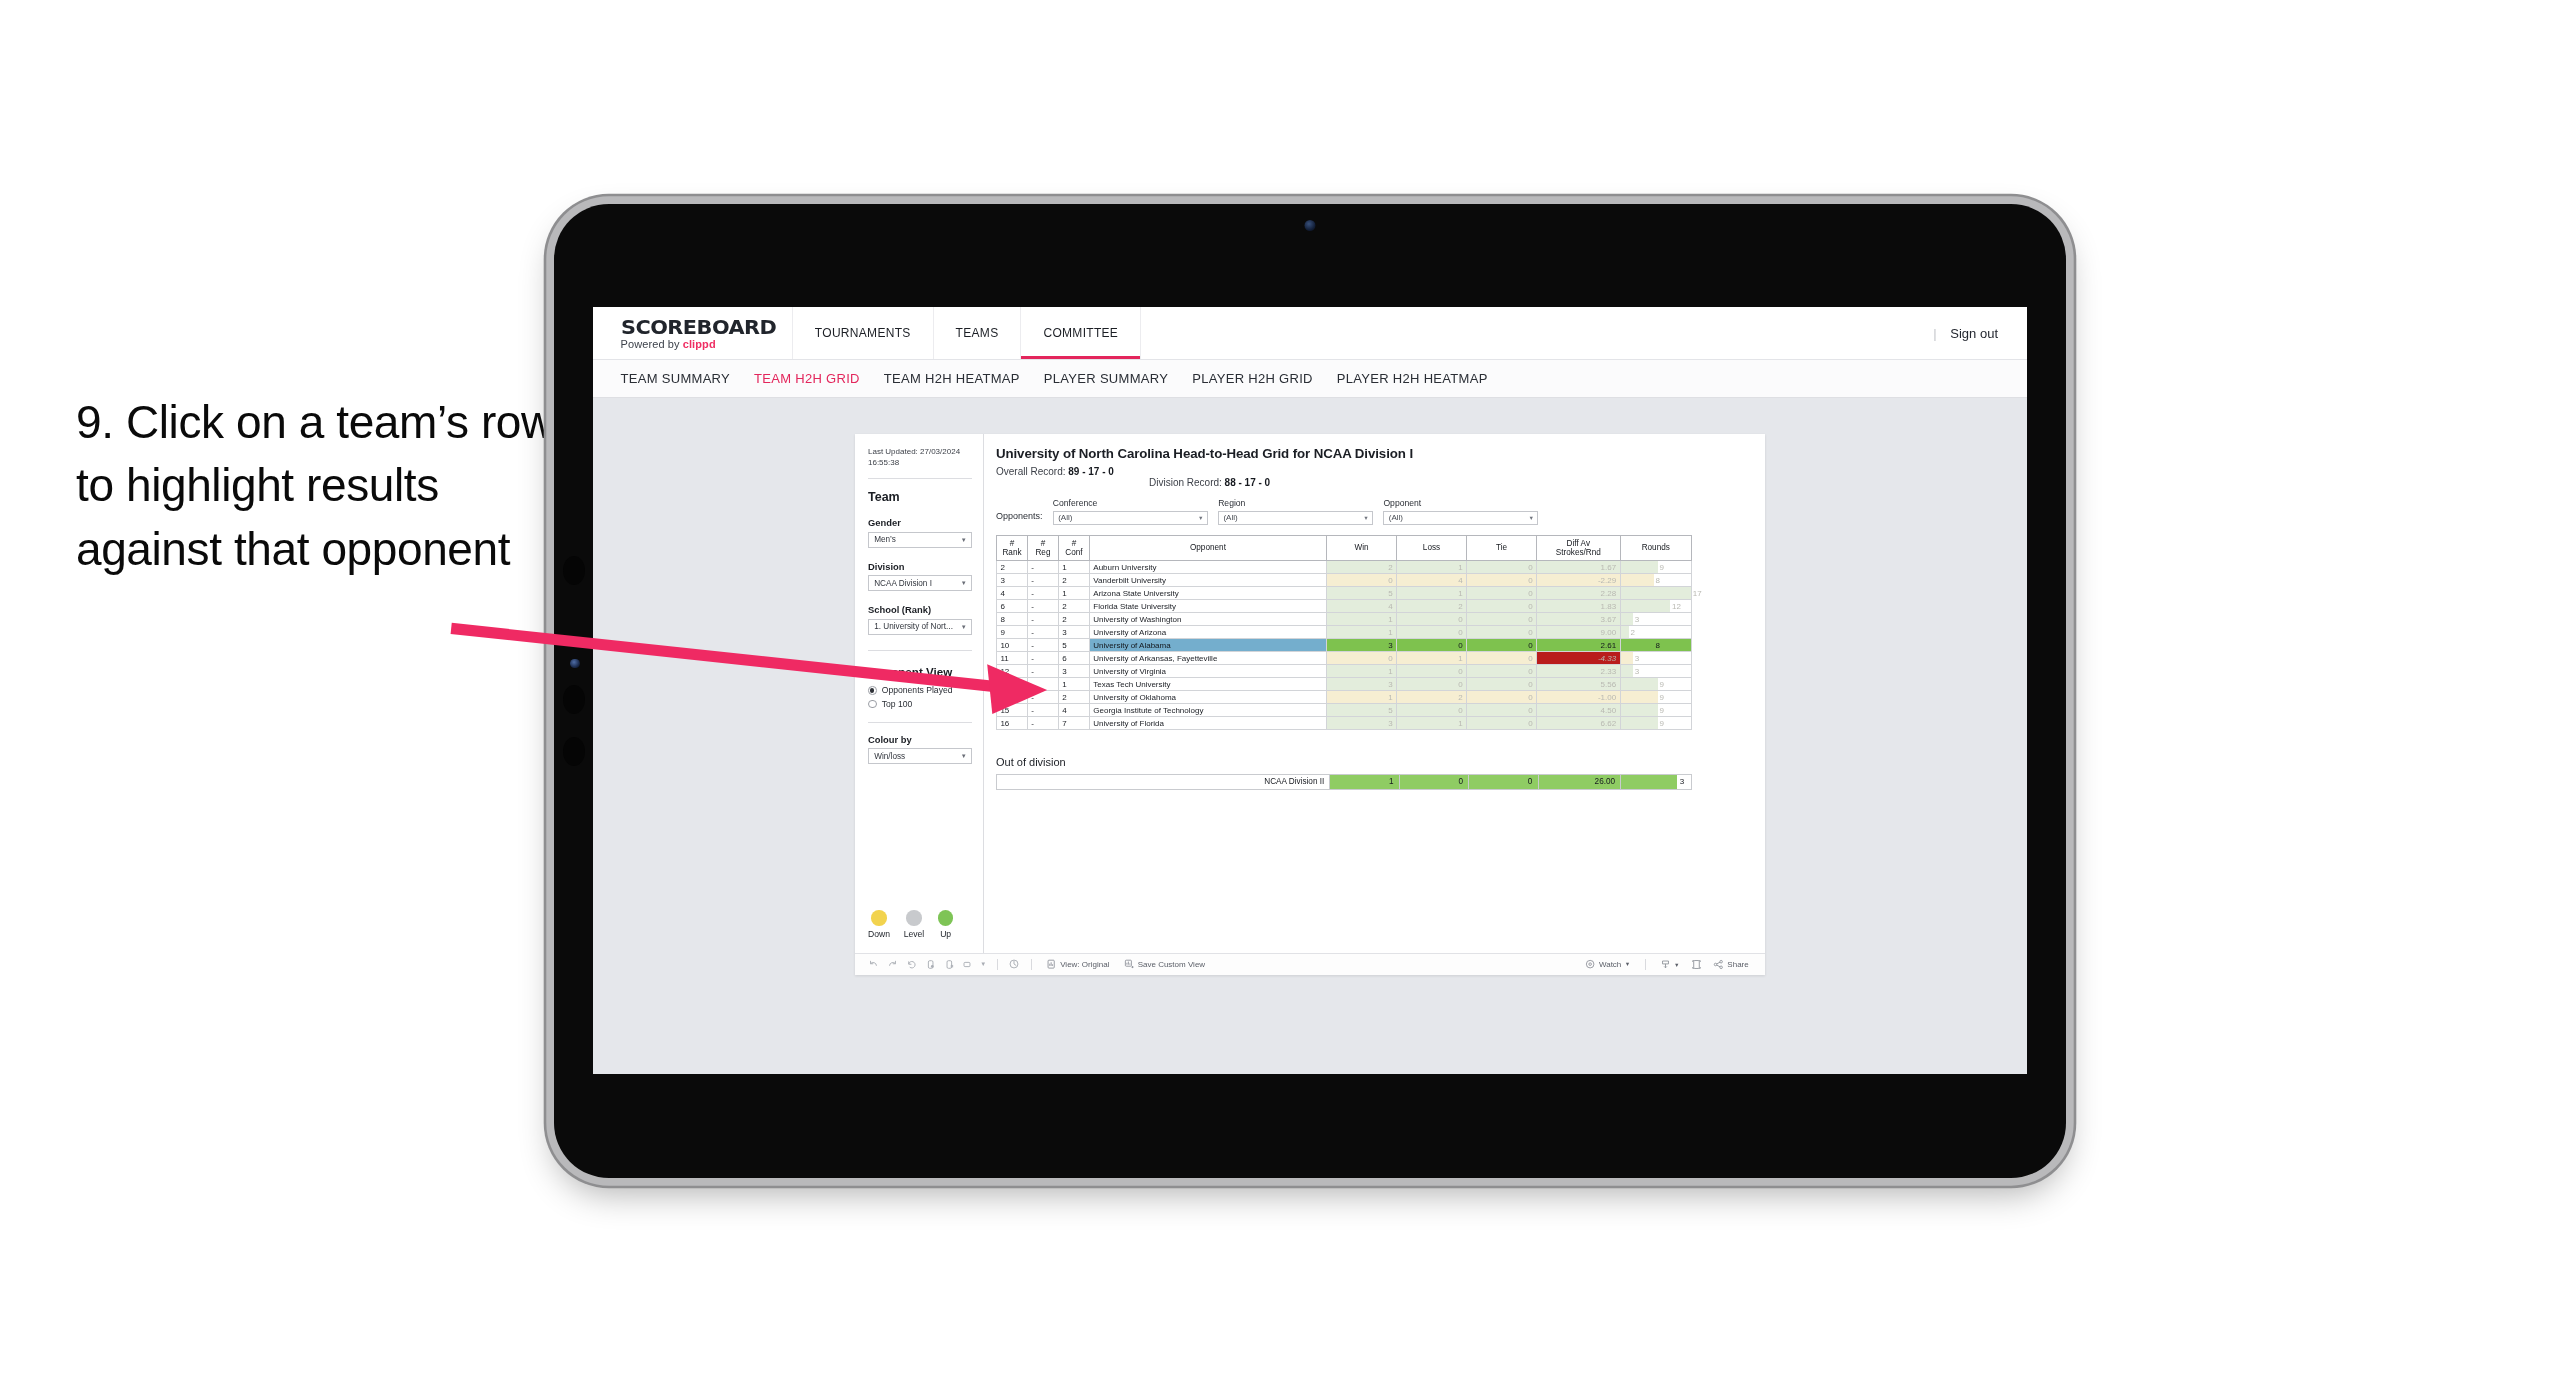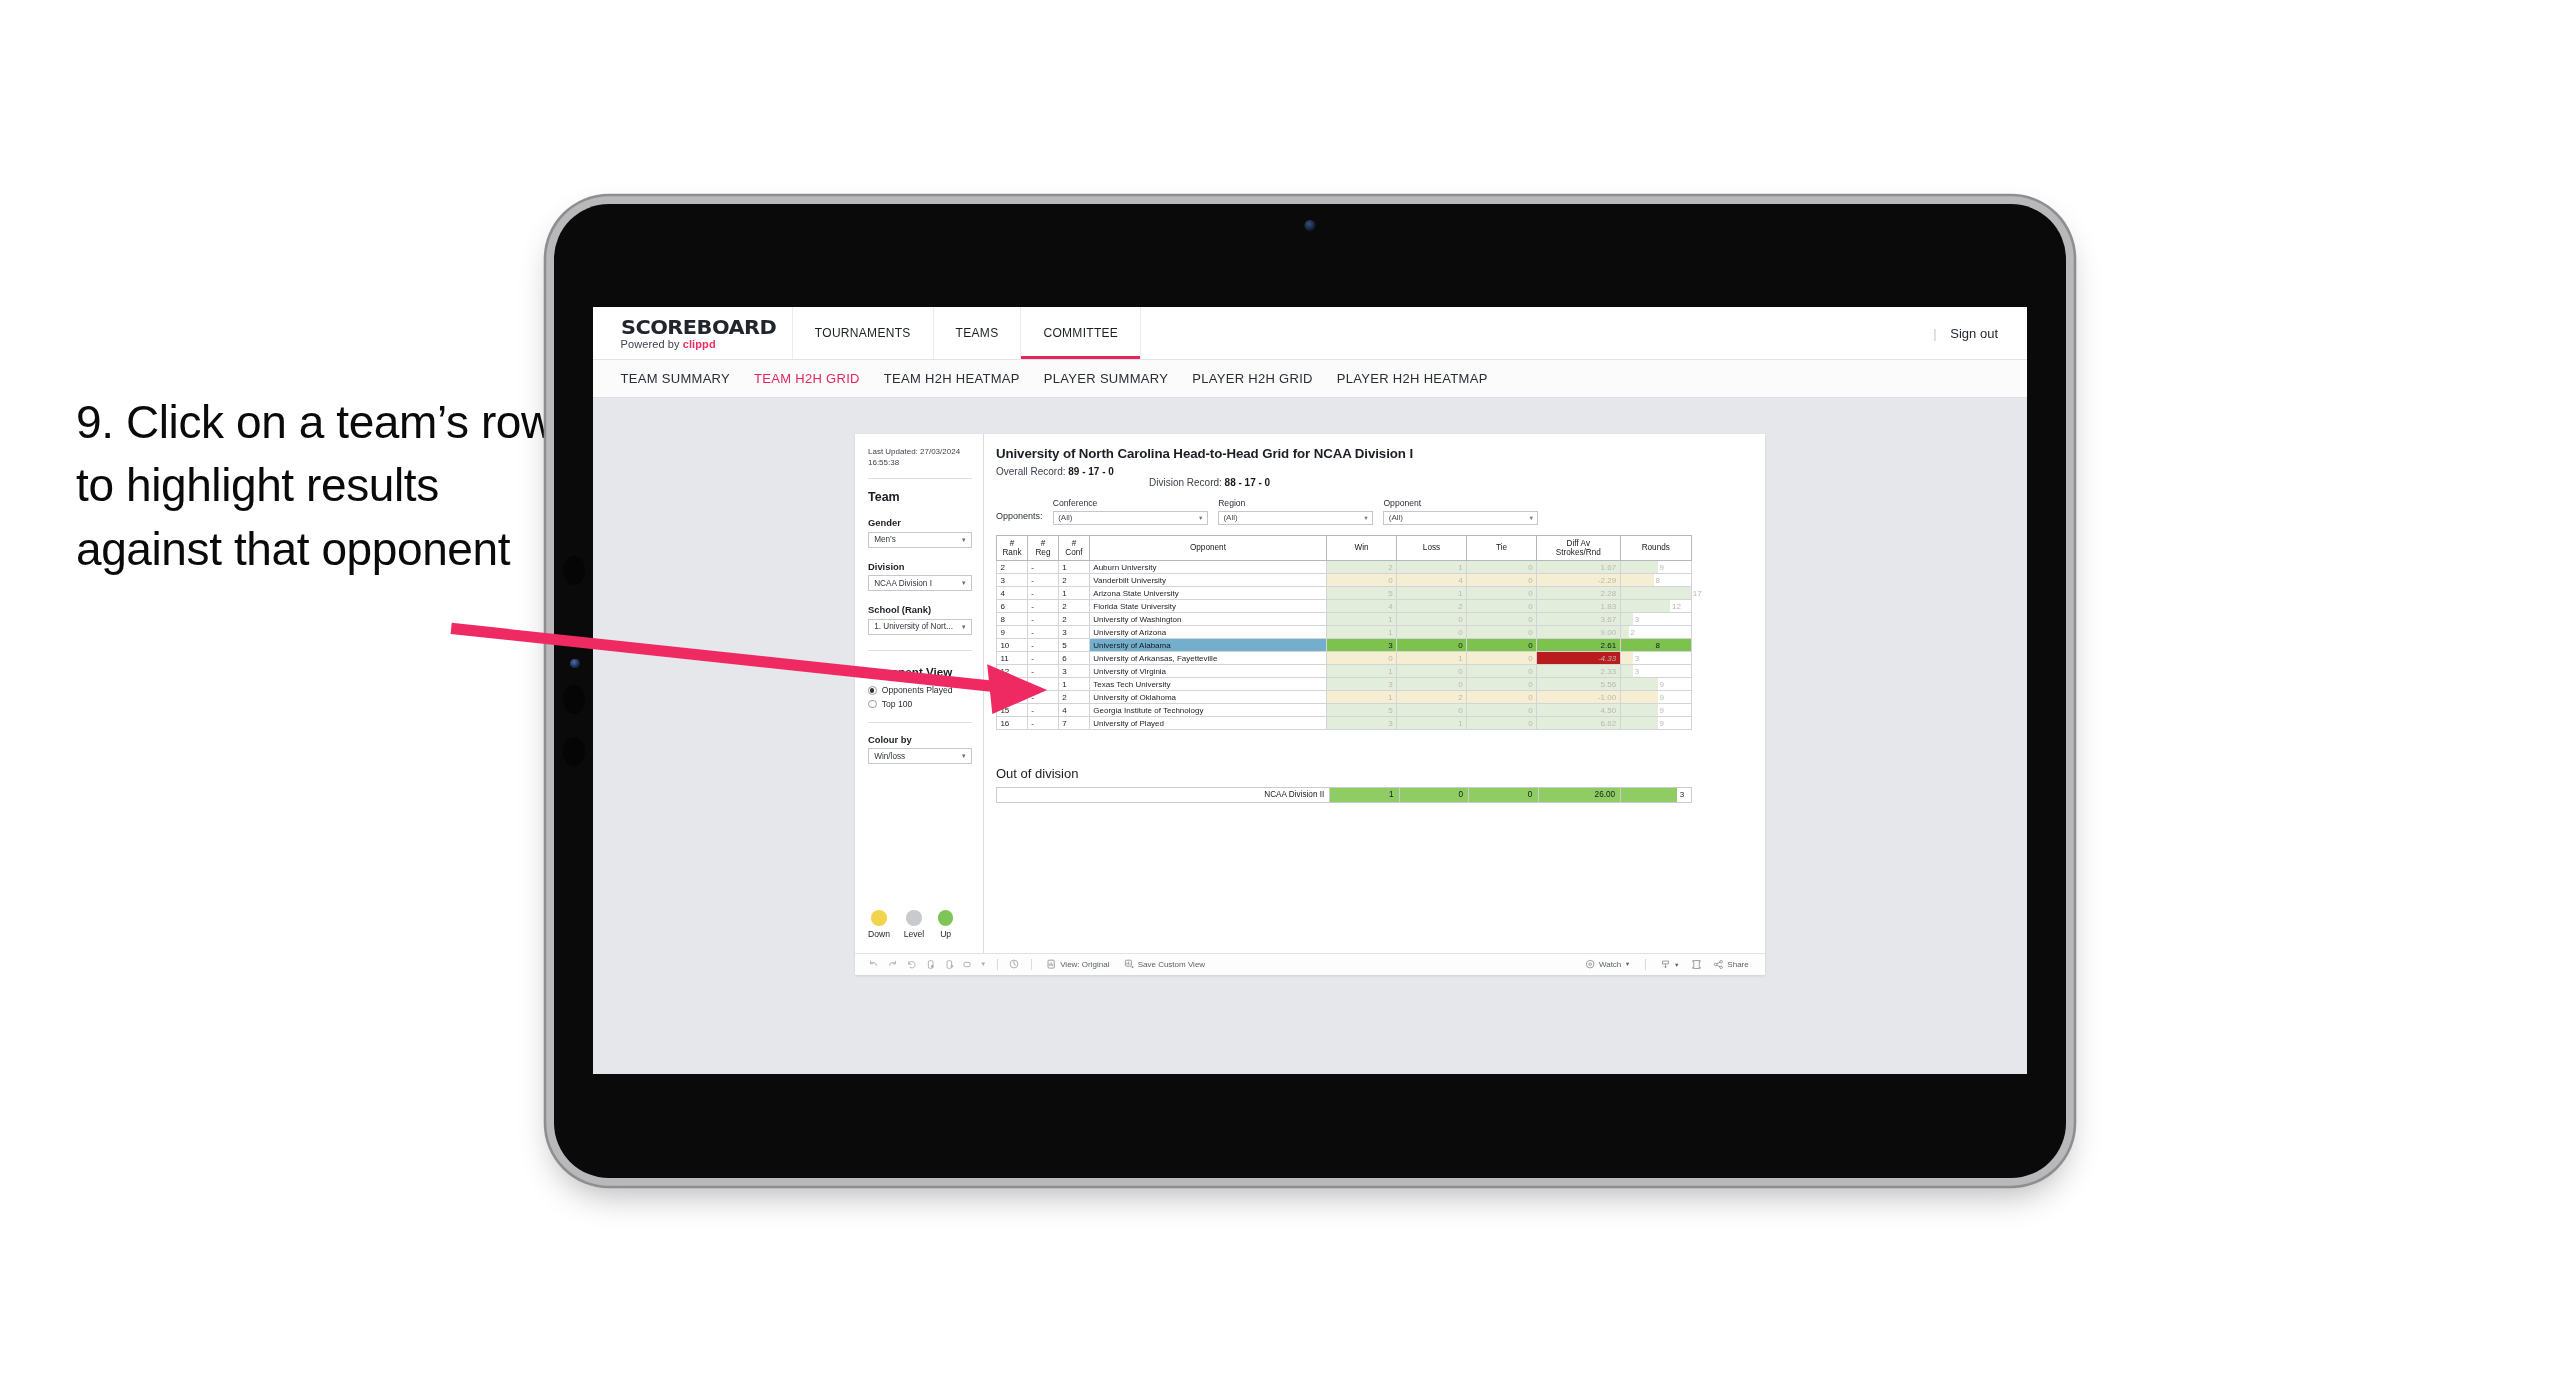--- a/index.html
+++ b/index.html
@@ -178,21 +178,21 @@
   tr.dim td { color: #b9b9b2; }
   tr.dim td.opp, tr.dim td.rk, tr.dim td.rg, tr.dim td.cf { color: #1b1e24; }
   tr.sel-row td { background: #7ec24e !important; color: #14181d !important; font-weight: normal; }
   tr.sel-row td.opp { background: #74aecd !important; }
   tr.sel-row td.rk, tr.sel-row td.rg, tr.sel-row td.cf { background: #fff !important; }
   .rounds-cell { position: relative; padding: 0 !important; }
   .rbar { position: absolute; left: 0; top: 0; bottom: 0; }
   .rtxt { position: absolute; top: 0; bottom: 0; display: flex; align-items: center; font-size: 8px; }
 
   
-  .ood-title { font-size: 13px; color: #1b1e24; margin-top: 36px; }
+  .ood-title { font-size: 11px; color: #1b1e24; margin-top: 26px; }
   table.ood { border-collapse: collapse; margin-top: 6px; width: 696px; table-layout: fixed; }
   table.ood td {
     border: 0.9px solid #c9cbcf; font-size: 8.2px; color: #16191f;
     height: 14.6px; padding: 0 5.2px; background: #fff;
   }
   table.ood td.lbl { text-align: right; width: 250px; }
   table.ood td.g { background: #8fcc63; text-align: right; }
   table.ood td.rnd { position: relative; padding: 0; }
 
   
@@ -546,21 +546,21 @@
                       <td class="num" style="background: rgb(227, 237, 220);">4.50</td>
                       <td class="rounds-cell">
                         <div class="rbar" style="width: 52.9412%; background: rgb(227, 237, 220);"></div>
                         <div class="rtxt" style="left: calc(52.9412% + 1.7px); color: rgb(185, 185, 178);">9</div>
                       </td>
                     </tr>
                     <tr class="dim">
                       <td class="rk">16</td>
                       <td class="rg">-</td>
                       <td class="cf">7</td>
-                      <td class="opp">University of Played</td>
+                      <td class="opp">University of Florida</td>
                       <td class="num" style="background: rgb(227, 237, 220);">3</td>
                       <td class="num" style="background: rgb(227, 237, 220);">1</td>
                       <td class="num" style="background: rgb(227, 237, 220);">0</td>
                       <td class="num" style="background: rgb(227, 237, 220);">6.62</td>
                       <td class="rounds-cell">
                         <div class="rbar" style="width: 52.9412%; background: rgb(227, 237, 220);"></div>
                         <div class="rtxt" style="left: calc(52.9412% + 1.7px); color: rgb(185, 185, 178);">9</div>
                       </td>
                     </tr>
                   </tbody>

